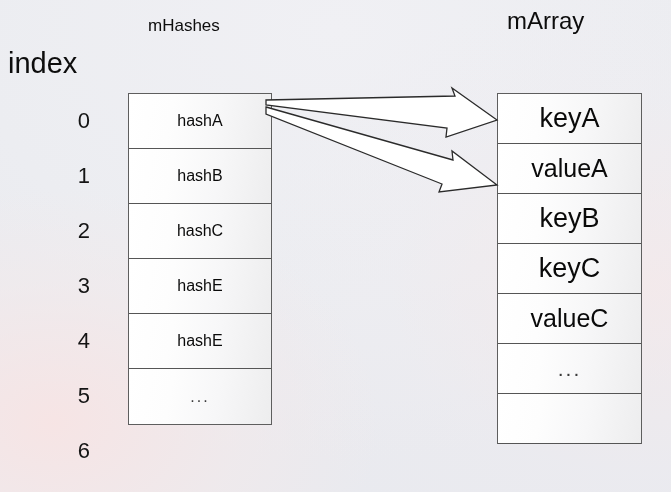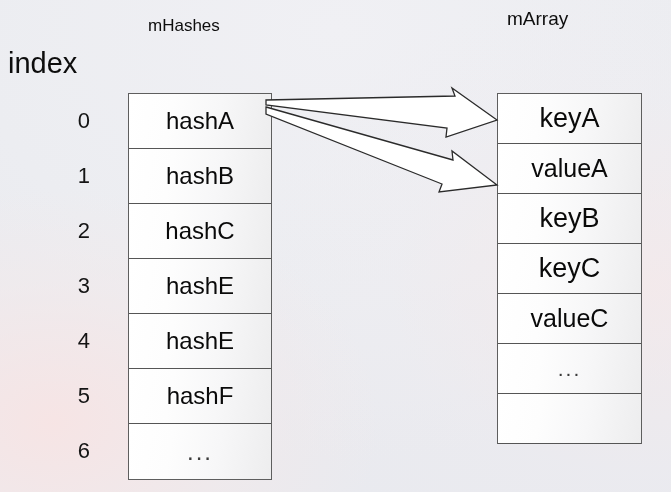--- a/index.html
+++ b/index.html
@@ -40,21 +40,21 @@
     margin-top: 40px;
   }
   #hdr-mhashes {
     left: 148px;
     top: 17px;
     font-size: 17px;
   }
   #hdr-marray {
     left: 507px;
     top: 9px;
-    font-size: 19px;
+    font-size: 24px;
   }
 
   
   #index-col {
     position: absolute;
     left: 28px;
     top: 93px;
     width: 62px;
   }
   .idx-cell {
@@ -91,21 +91,21 @@
     display: flex;
     align-items: center;
     justify-content: center;
     color: #0a0a0a;
     background: linear-gradient(100deg, #ffffff 0%, #fdfdfd 30%, #f7f7f8 62%, #ededee 100%);
     line-height: 1;
     overflow: hidden;
   }
   #table-mhashes .cell {
     height: 55px;
-    font-size: 24px;
+    font-size: 16px;
   }
   #table-mhashes .cell:last-child {
     border-bottom: none;
   }
   #table-marray .cell {
     height: 50px;
   }
   #table-marray .cell.big {
     font-size: 27px;
   }
@@ -146,21 +146,20 @@
     <div class="idx-cell">5</div>
     <div class="idx-cell">6</div>
   </div>
 
   <div class="table" id="table-mhashes">
     <div class="cell">hashA</div>
     <div class="cell">hashB</div>
     <div class="cell">hashC</div>
     <div class="cell">hashE</div>
     <div class="cell">hashE</div>
-    <div class="cell">hashF</div>
     <div class="cell ellipsis">...</div>
   </div>
 
   <div class="table" id="table-marray">
     <div class="cell big">keyA</div>
     <div class="cell small">valueA</div>
     <div class="cell big">keyB</div>
     <div class="cell big">keyC</div>
     <div class="cell small">valueC</div>
     <div class="cell ellipsis">...</div>

